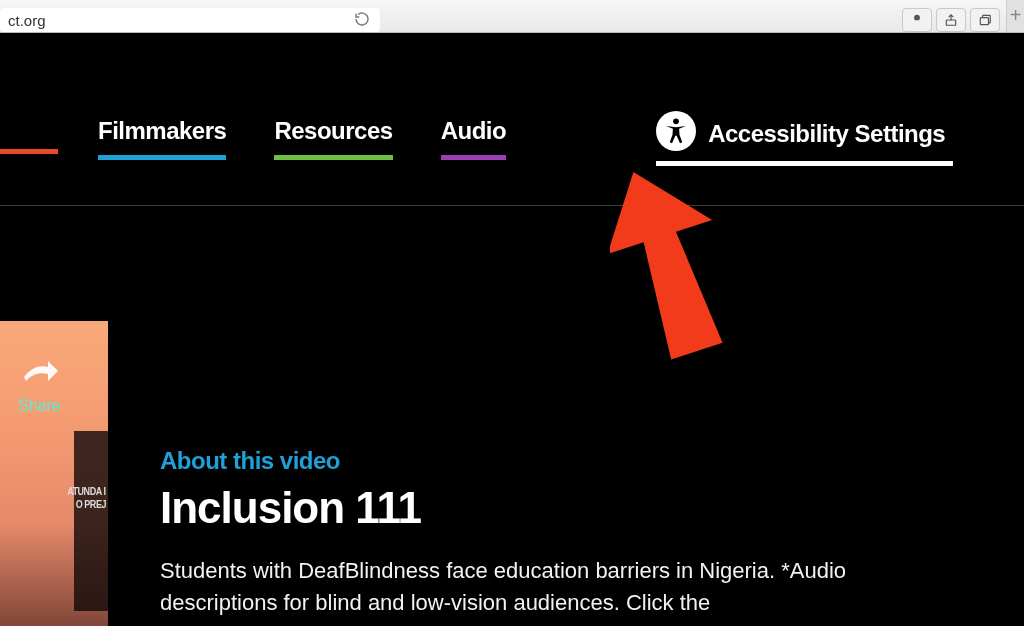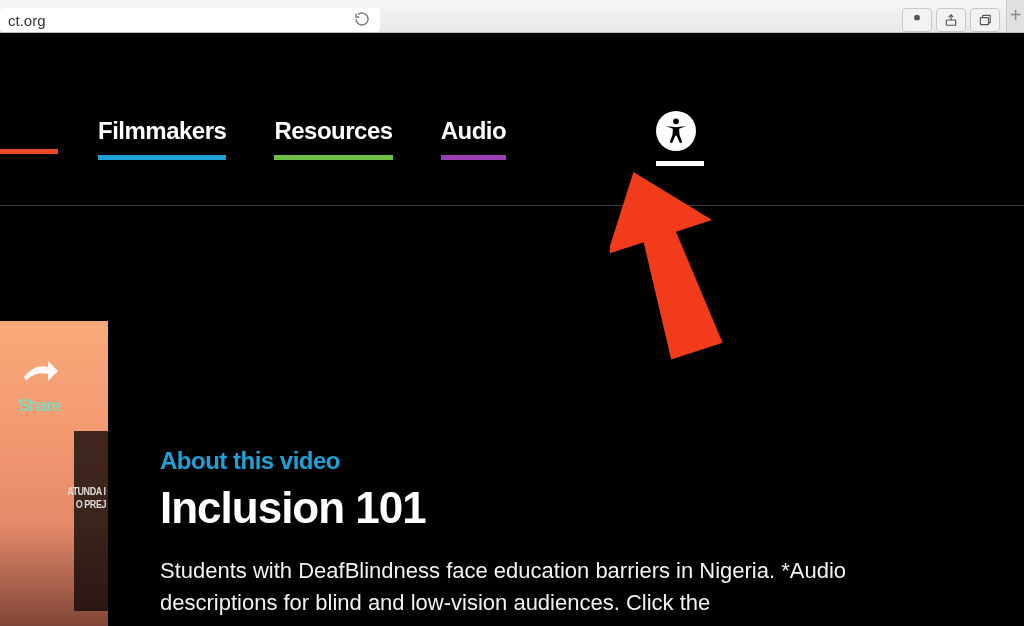--- a/index.html
+++ b/index.html
@@ -246,20 +246,21 @@
     <div class="nav-item nav-news">Audio</div>
     <div class="nav-gap-c"></div>
     <div class="nav-gap-d"></div>
     <div class="nav-item nav-access">
       <span class="accessibility-icon">
         <svg width="30" height="30" viewBox="0 0 24 24" fill="#000">
           <circle cx="12" cy="4.2" r="2.3"></circle>
           <path d="M4 8l8 1 8-1-5.5 2.2.3 4.8 2.2 6-1.8.7-2.7-6h-1l-2.7 6-1.8-.7 2.2-6 .3-4.8z"></path>
         </svg>
       </span>
+      <span>Accessibility Settings</span>
     </div>
   </div>
 
   <div class="hr-line"></div>
 
   <div class="arrow-overlay">
     <svg width="170" height="230" viewBox="0 0 170 230">
       <g transform="rotate(-18 70 120)">
         <polygon points="60,0 120,70 82,70 92,190 38,190 48,70 10,70" fill="#f23b1b"></polygon>
       </g>
@@ -274,17 +275,17 @@
 
   <div class="share-badge">
     <svg width="42" height="30" viewBox="0 0 42 30">
       <path d="M6 18 C 14 8, 22 6, 30 8 L30 2 L40 12 L30 22 L30 15 C 22 13, 14 15, 8 22 Z" fill="#ffffff" opacity="0.95"></path>
     </svg>
     <div class="s-label">Share</div>
   </div>
 
   <div class="content">
     <div class="eyebrow">About this video</div>
-    <div class="title">Inclusion 101</div>
+    <div class="title">Inclusion 111</div>
     <div class="desc">Students with DeafBlindness face education barriers in Nigeria. *Audio descriptions for blind and low-vision audiences. Click the</div>
   </div>
 
 </div>
 
 </body></html>

